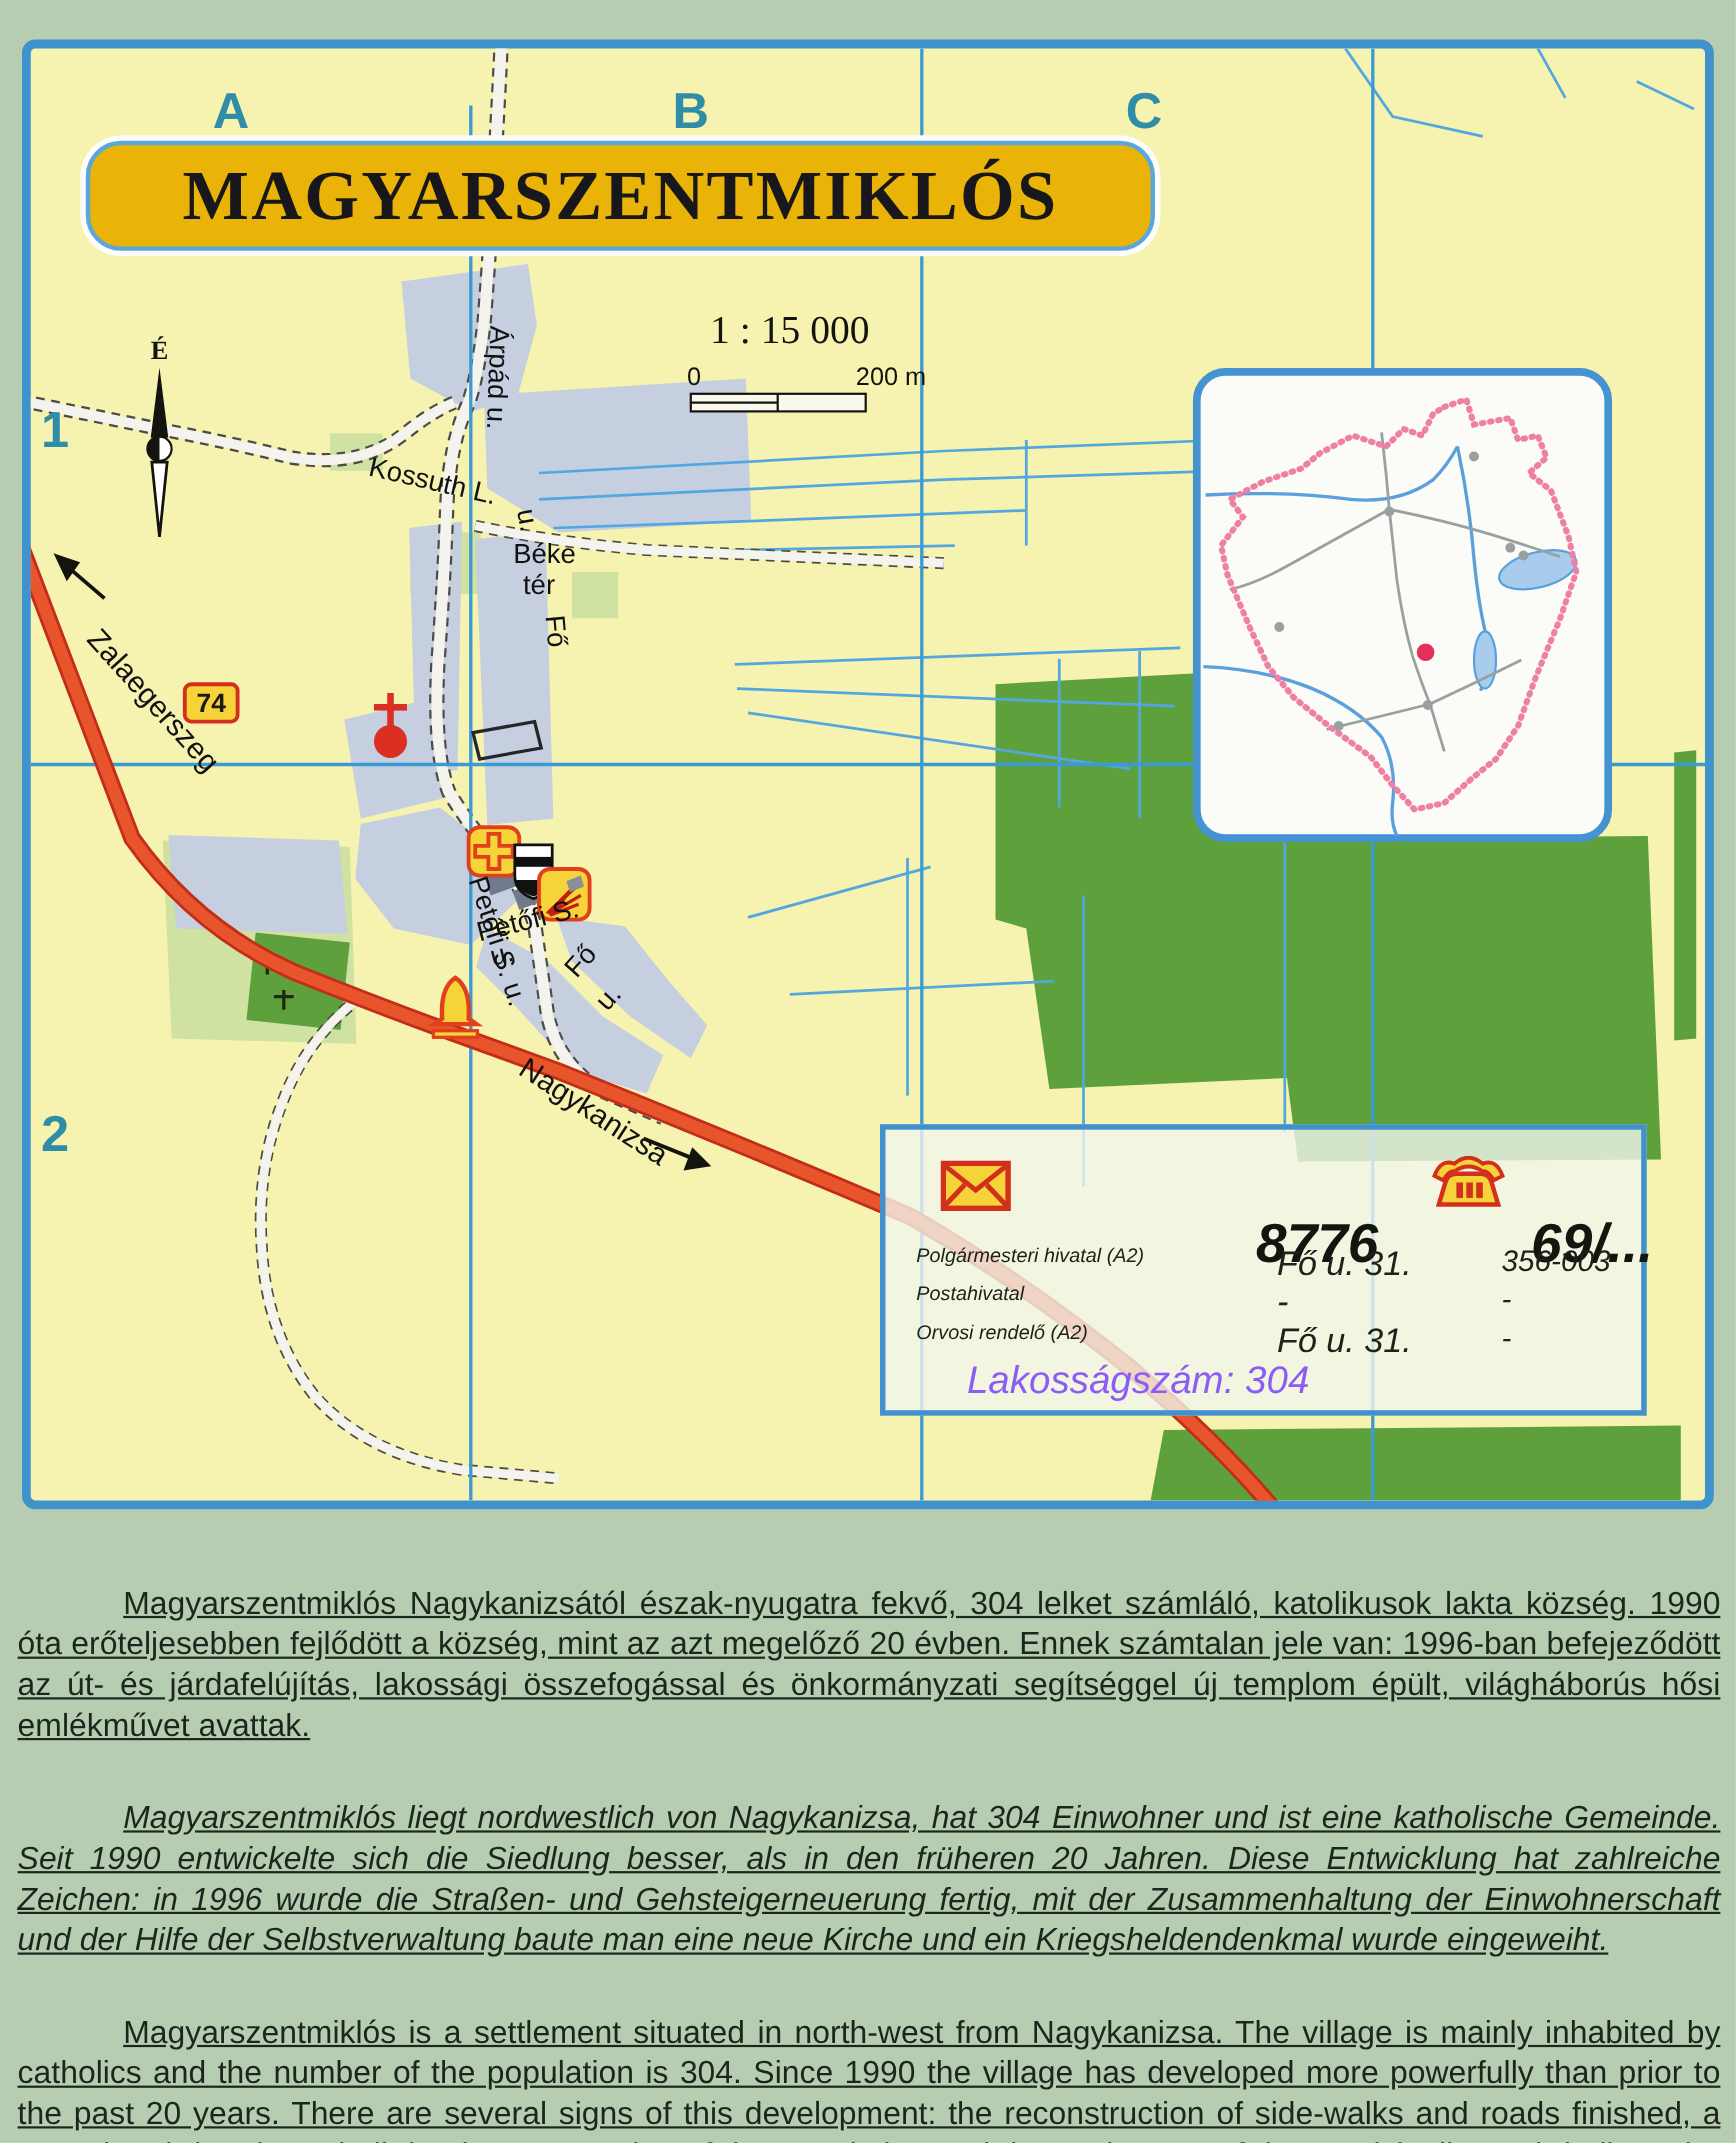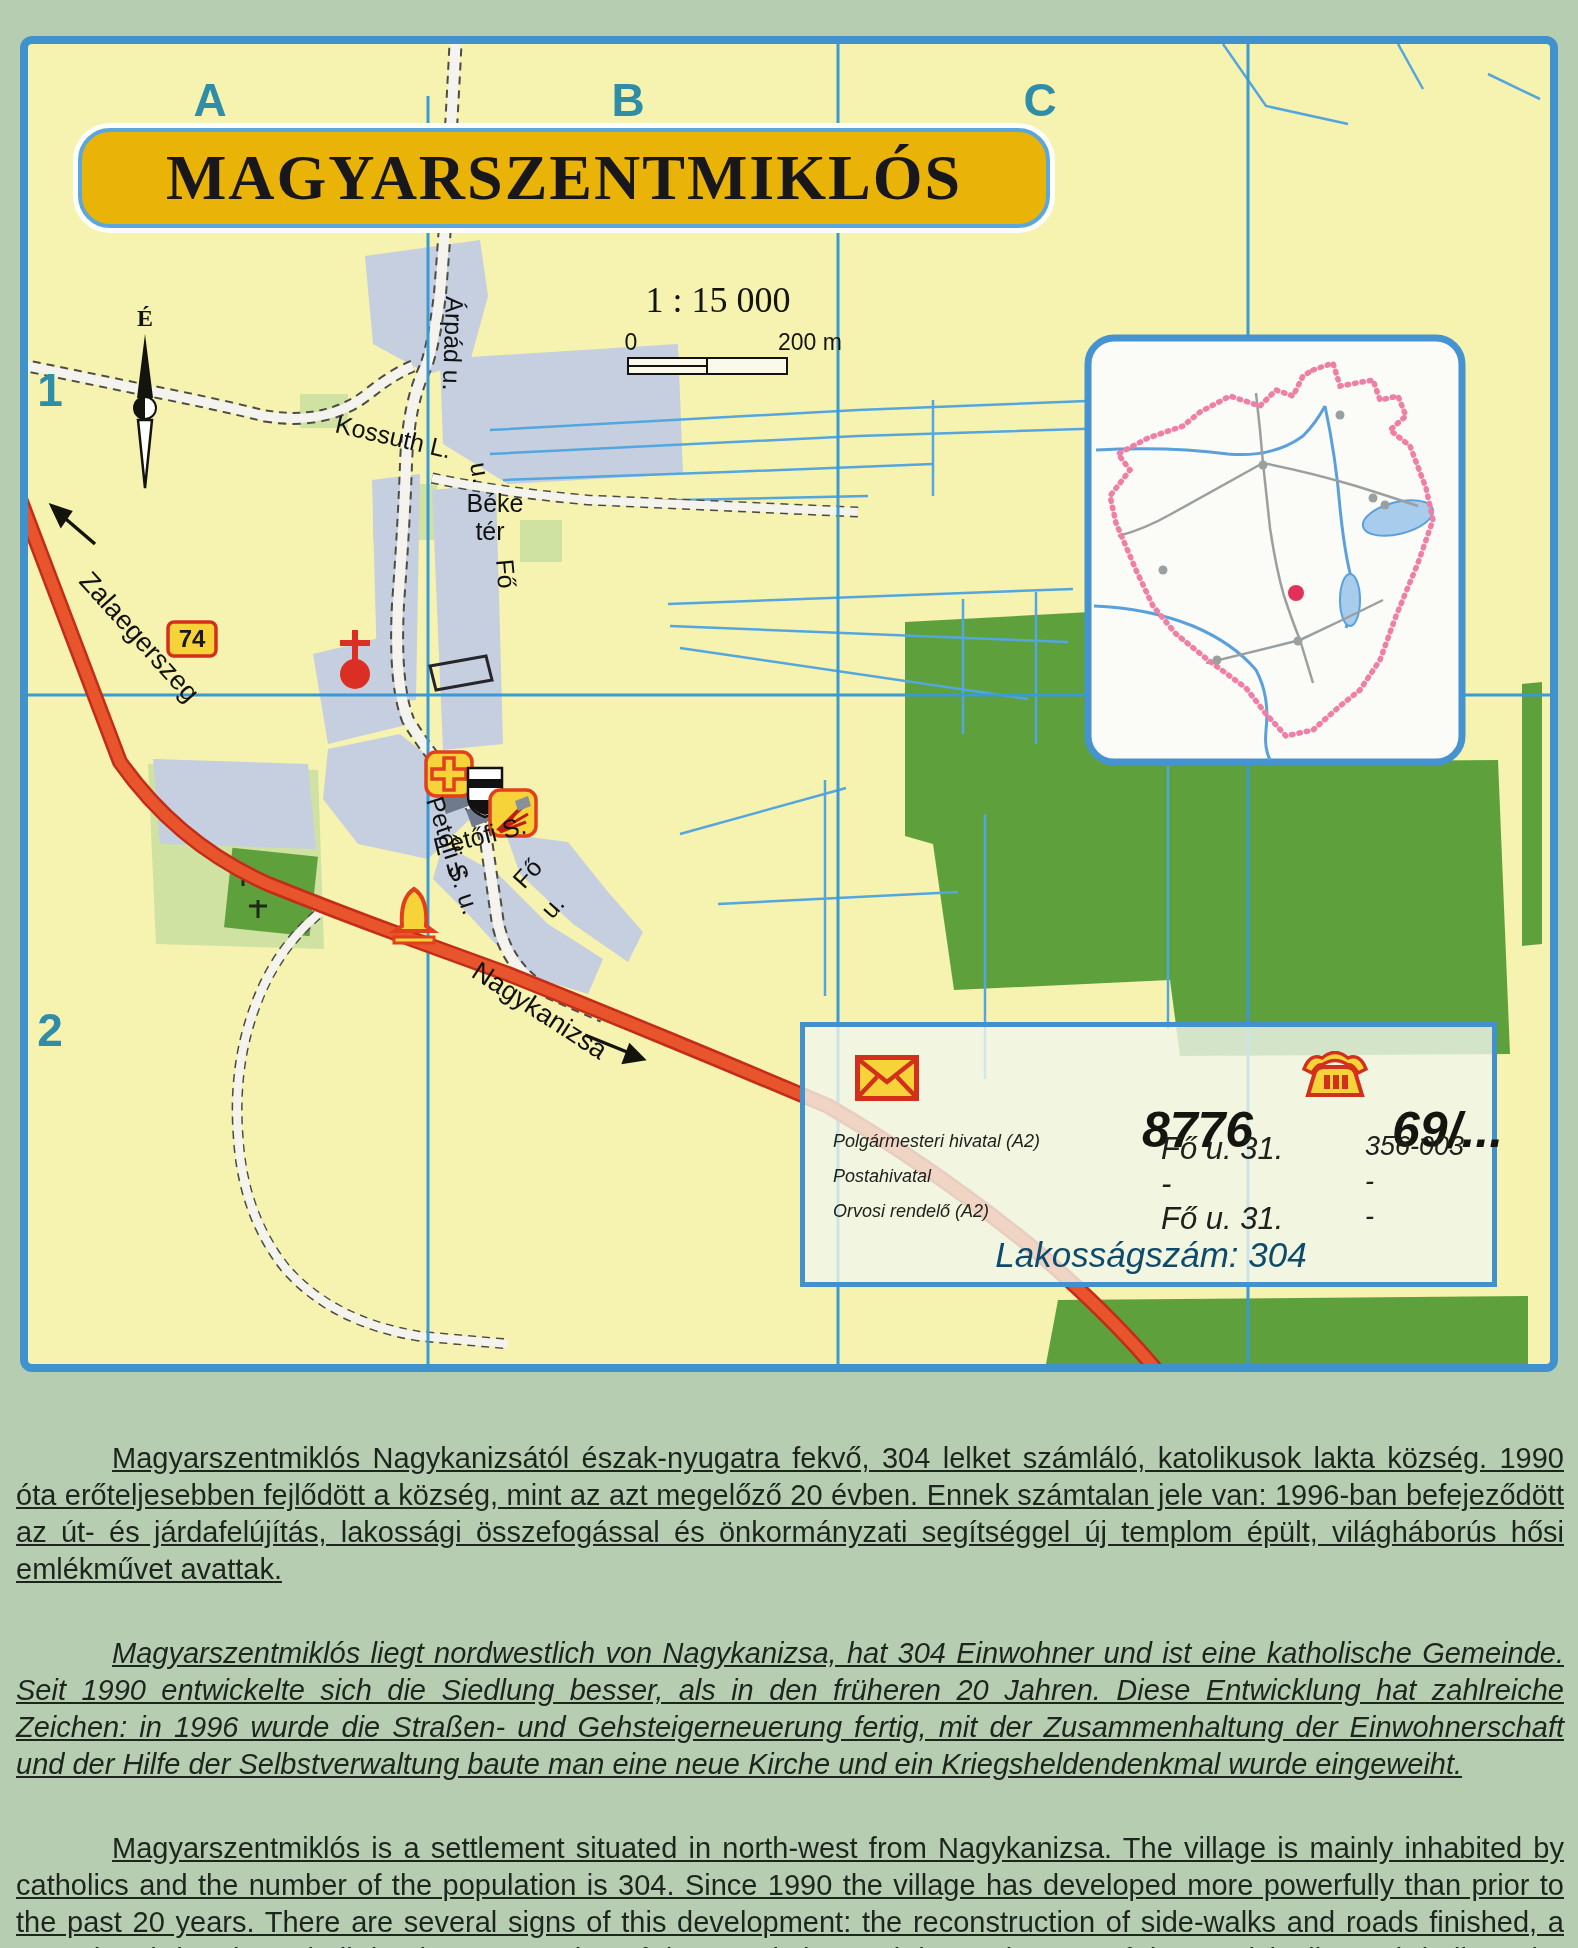--- a/index.html
+++ b/index.html
@@ -12,22 +12,22 @@
         background:#eab308;border:4px solid #5ba7db;border-radius:32px;
         box-shadow:0 0 0 5px #fdfdfa;display:flex;align-items:center;justify-content:center;}
   .title-box span{font-family:"Liberation Serif",serif;font-weight:bold;font-size:64px;
         letter-spacing:2px;color:#17171c;white-space:nowrap;}
   .infobox{position:absolute;left:772px;top:978px;width:687px;height:255px;
         background:rgba(241,245,236,0.80);border:5px solid #4290ce;}
   .infobox .big{position:absolute;font-style:italic;font-weight:bold;font-size:50px;color:#15150f;margin-top:48px;}
   .infobox .row-name{position:absolute;left:28px;font-style:italic;font-size:18px;color:#21211b;white-space:nowrap;}
   .infobox .row-addr{position:absolute;left:356px;font-style:italic;font-size:31px;color:#21211b;white-space:nowrap;}
   .infobox .row-phone{position:absolute;left:560px;width:160px;text-align:left;font-style:italic;font-size:27px;color:#21211b;}
-  .infobox .pop{position:absolute;left:56px;top:208px;width:580px;text-align:center;
-        font-style:italic;font-size:35px;color:#0c4a6e;}
+  .infobox .pop{position:absolute;left:74px;top:208px;width:580px;text-align:left;
+        font-style:italic;font-size:35px;color:#8b5cf6;}
   .texts{position:absolute;left:16px;top:1424px;width:1548px;color:#1d261d;}
   .texts p{margin:16px 0 47px 0;font-size:29px;line-height:37px;text-align:justify;text-indent:96px;text-decoration:underline;}
   .texts p.de{font-style:italic;}
 </style>
 </head>
 <body>
 
 <div class="page">
 
   <div class="map-frame">

